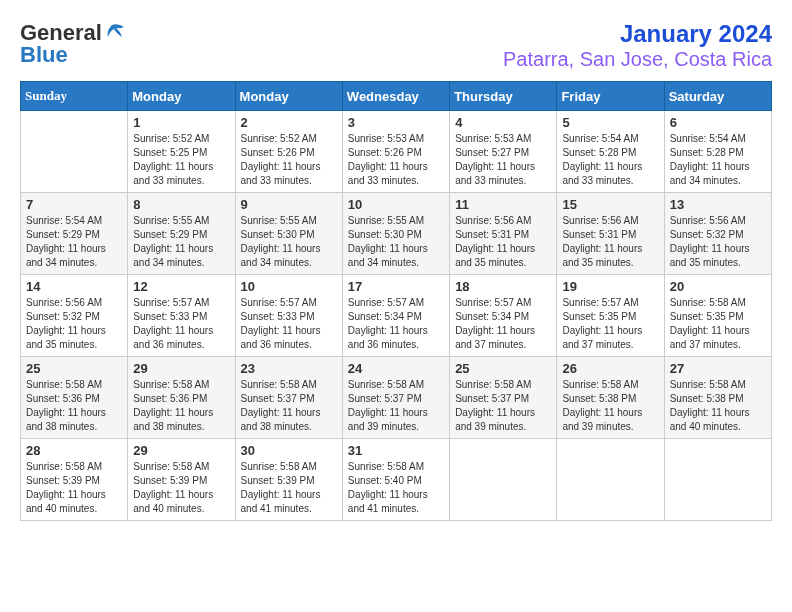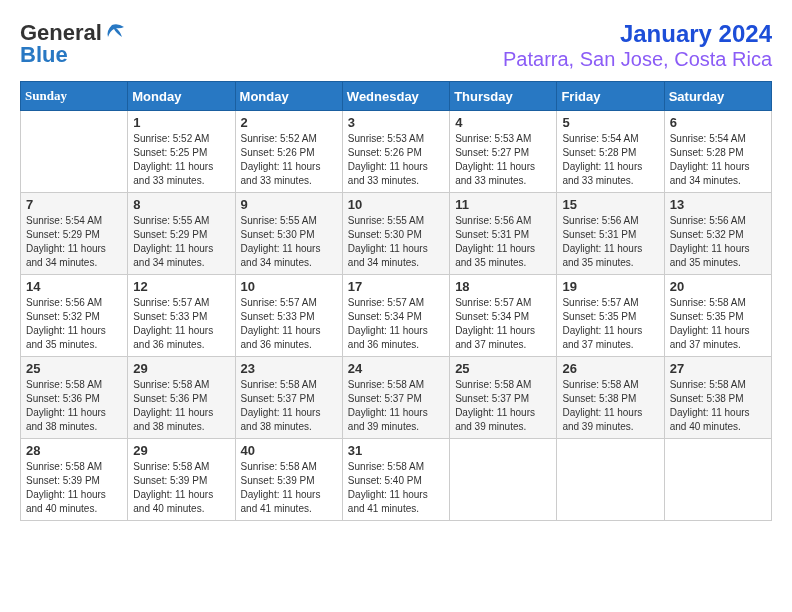--- a/index.html
+++ b/index.html
@@ -216,21 +216,21 @@
       <tr>
         <td>
           <span class="day-num">28</span>
           <div class="day-info">Sunrise: 5:58 AM<br>Sunset: 5:39 PM<br>Daylight: 11 hours<br>and 40 minutes.</div>
         </td>
         <td>
           <span class="day-num">29</span>
           <div class="day-info">Sunrise: 5:58 AM<br>Sunset: 5:39 PM<br>Daylight: 11 hours<br>and 40 minutes.</div>
         </td>
         <td>
-          <span class="day-num">40</span>
+          <span class="day-num">30</span>
           <div class="day-info">Sunrise: 5:58 AM<br>Sunset: 5:39 PM<br>Daylight: 11 hours<br>and 41 minutes.</div>
         </td>
         <td>
           <span class="day-num">31</span>
           <div class="day-info">Sunrise: 5:58 AM<br>Sunset: 5:40 PM<br>Daylight: 11 hours<br>and 41 minutes.</div>
         </td>
         <td class="empty"></td>
         <td class="empty"></td>
         <td class="empty"></td>
       </tr>

